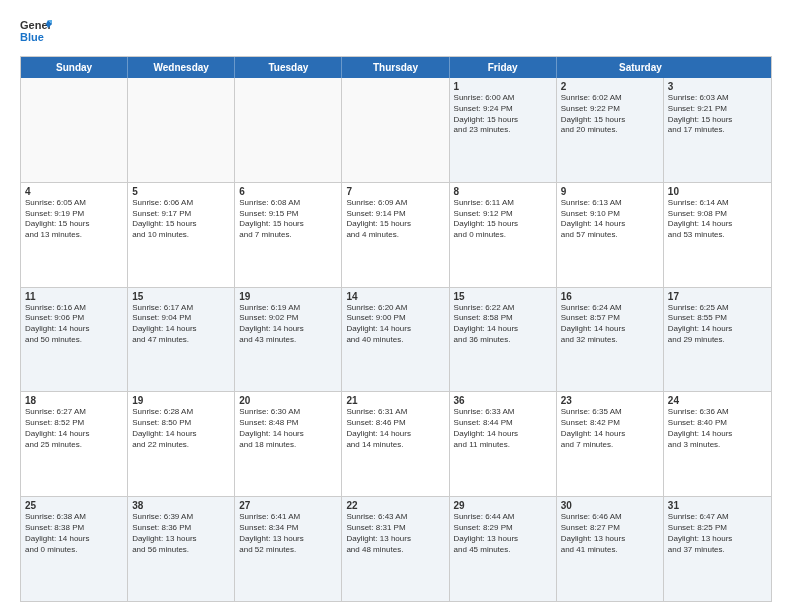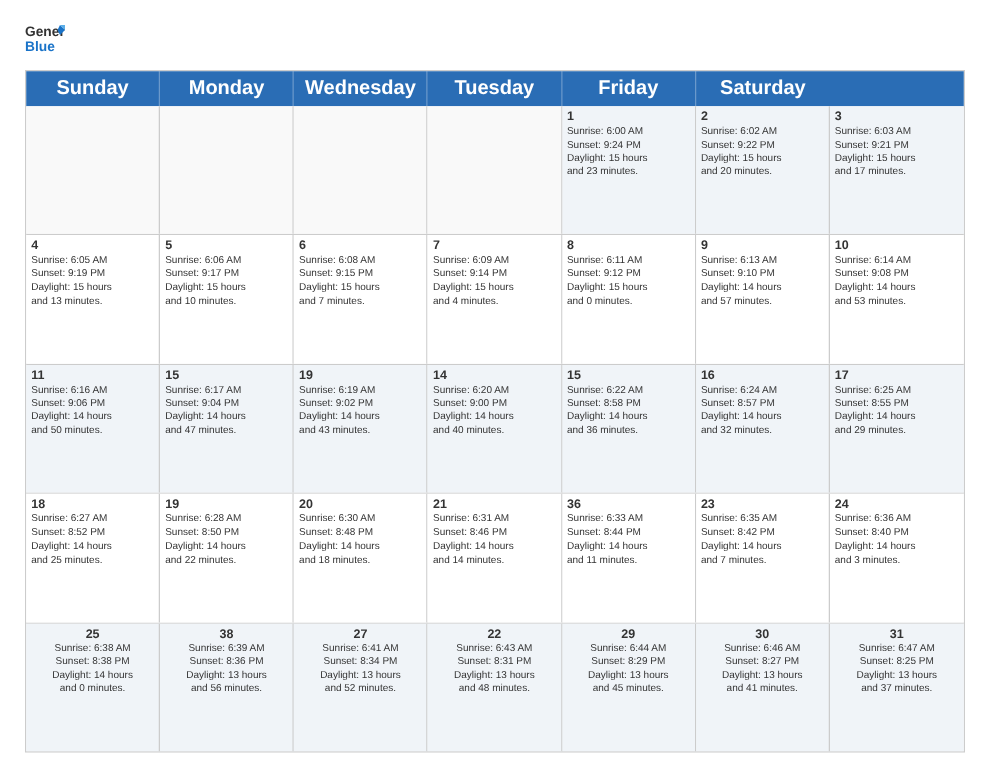--- a/index.html
+++ b/index.html
@@ -47,39 +47,39 @@
       flex-direction: column;
       border: 1px solid #ccc;
     }
     .cal-header {
       display: grid;
       grid-template-columns: repeat(7, 1fr);
       background: #2a6db5;
     }
     .cal-header-cell {
       color: #fff;
-      font-size: 16px;
+      font-size: 10px;
       font-weight: bold;
       text-align: center;
       padding: 5px 2px;
       border-right: 1px solid rgba(255,255,255,0.3);
     }
-    .cal-header-cell:last-child { border-right: none; }
+    .cal-header-cell:last-child { border-right: none; text-align: right; }
     .cal-body {
       flex: 1;
       display: flex;
       flex-direction: column;
     }
     .cal-row {
       display: grid;
       grid-template-columns: repeat(7, 1fr);
       flex: 1;
       border-bottom: 1px solid #ccc;
     }
-    .cal-row:last-child { border-bottom: none; text-align: center; }
+    .cal-row:last-child { border-bottom: none; }
     .cal-cell {
       border-right: 1px solid #ccc;
       padding: 3px 4px;
       font-size: 8.5px;
       color: #333;
       background: #fff;
       vertical-align: top;
     }
     .cal-cell:last-child { border-right: none; }
     .cal-cell.empty { background: #f9f9f9; }
@@ -114,23 +114,23 @@
 </div>
     <div class="title-block">
       <div class="main-title"></div>
       <div class="subtitle"></div>
     </div>
   </div>
 
   <div class="calendar">
     <div class="cal-header">
     <div class="cal-header-cell">Sunday</div>
-        <div class="cal-header-cell">Monday</div>
         <div class="cal-header-cell">Wednesday</div>
         <div class="cal-header-cell">Tuesday</div>
+        <div class="cal-header-cell">Thursday</div>
         <div class="cal-header-cell">Friday</div>
         <div class="cal-header-cell">Saturday</div>
       </div>
     <div class="cal-body">
     <div class="cal-row">
           <div class="cal-cell empty"></div>
           <div class="cal-cell empty"></div>
           <div class="cal-cell empty"></div>
           <div class="cal-cell empty"></div>
           <div class="cal-cell alt-row">

